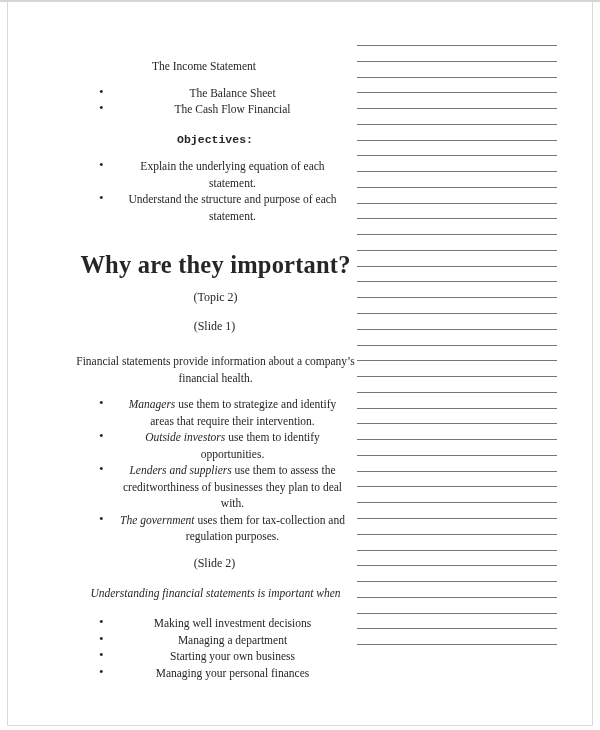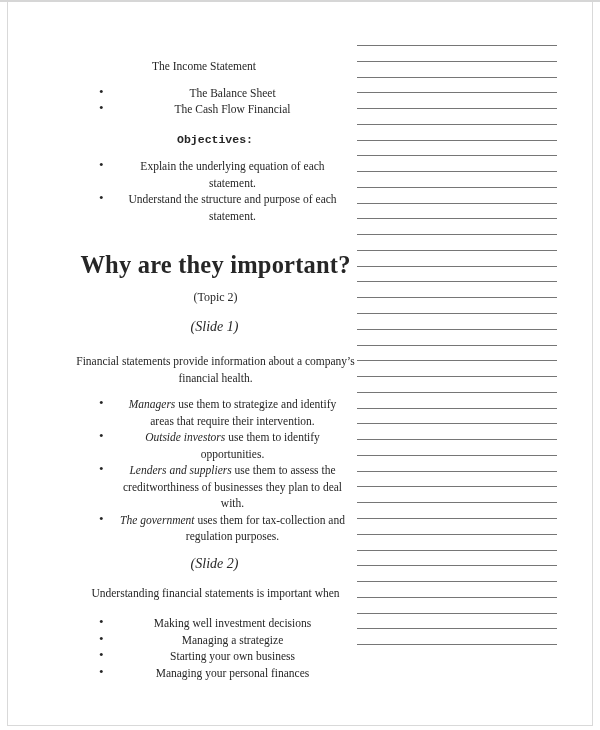--- a/index.html
+++ b/index.html
@@ -47,25 +47,25 @@
   .list-objectives { margin-top: 18px; }
   h1.main-heading {
     margin: 27px 0 0 0;
     padding-left: 23px;
     font-size: 24.5px;
     line-height: 28px;
     font-weight: bold;
     letter-spacing: 0.2px;
   }
   h1 .topic-tag { font-size: 12px; font-weight: normal; letter-spacing: 0; }
-  .slide-label { margin: 9px 0 0 0; padding-left: 21px; font-size: 14px; line-height: 13px; font-style: italic; }
+  .slide-label { margin: 9px 0 0 0; padding-left: 21px; font-size: 12px; line-height: 13px; }
   .body-para { margin: 20px 0 0 0; padding-left: 23px; }
   .list-stakeholders { margin-top: 15px; }
   .slide-label-2 { margin-top: 12px; }
-  .importance-intro { margin: 15px 0 14px 0; padding-left: 23px; }
+  .importance-intro { margin: 15px 0 14px 0; padding-left: 23px; font-style: italic; }
   .list-importance { margin-top: 16px; }
   .em { font-style: italic; }
 
   
   .notes-panel {
     position: absolute;
     left: 357px;
     top: 45px;
     width: 200px;
   }
@@ -111,21 +111,21 @@
       <li><span class="em">Lenders and suppliers</span><span> use them to assess the creditworthiness of businesses they plan to deal with.</span></li>
       <li><span class="em">The government</span><span> uses them for tax-collection and regulation purposes.</span></li>
     </ul>
 
     <p class="slide-label slide-label-2">(Slide 2)</p>
 
     <p class="importance-intro">Understanding financial statements is important when</p>
 
     <ul class="blist list-importance">
       <li>Making well investment decisions</li>
-      <li>Managing a strategize</li>
+      <li>Managing a department</li>
       <li>Starting your own business</li>
       <li>Managing your personal finances</li>
     </ul>
 
   </div>
 
   <div class="notes-panel">
       <div class="note-line" style="border-top-color: rgb(118, 118, 118);"></div>
       <div class="note-line" style="border-top-color: rgb(118, 118, 118);"></div>
       <div class="note-line" style="border-top-color: rgb(118, 118, 118);"></div>

